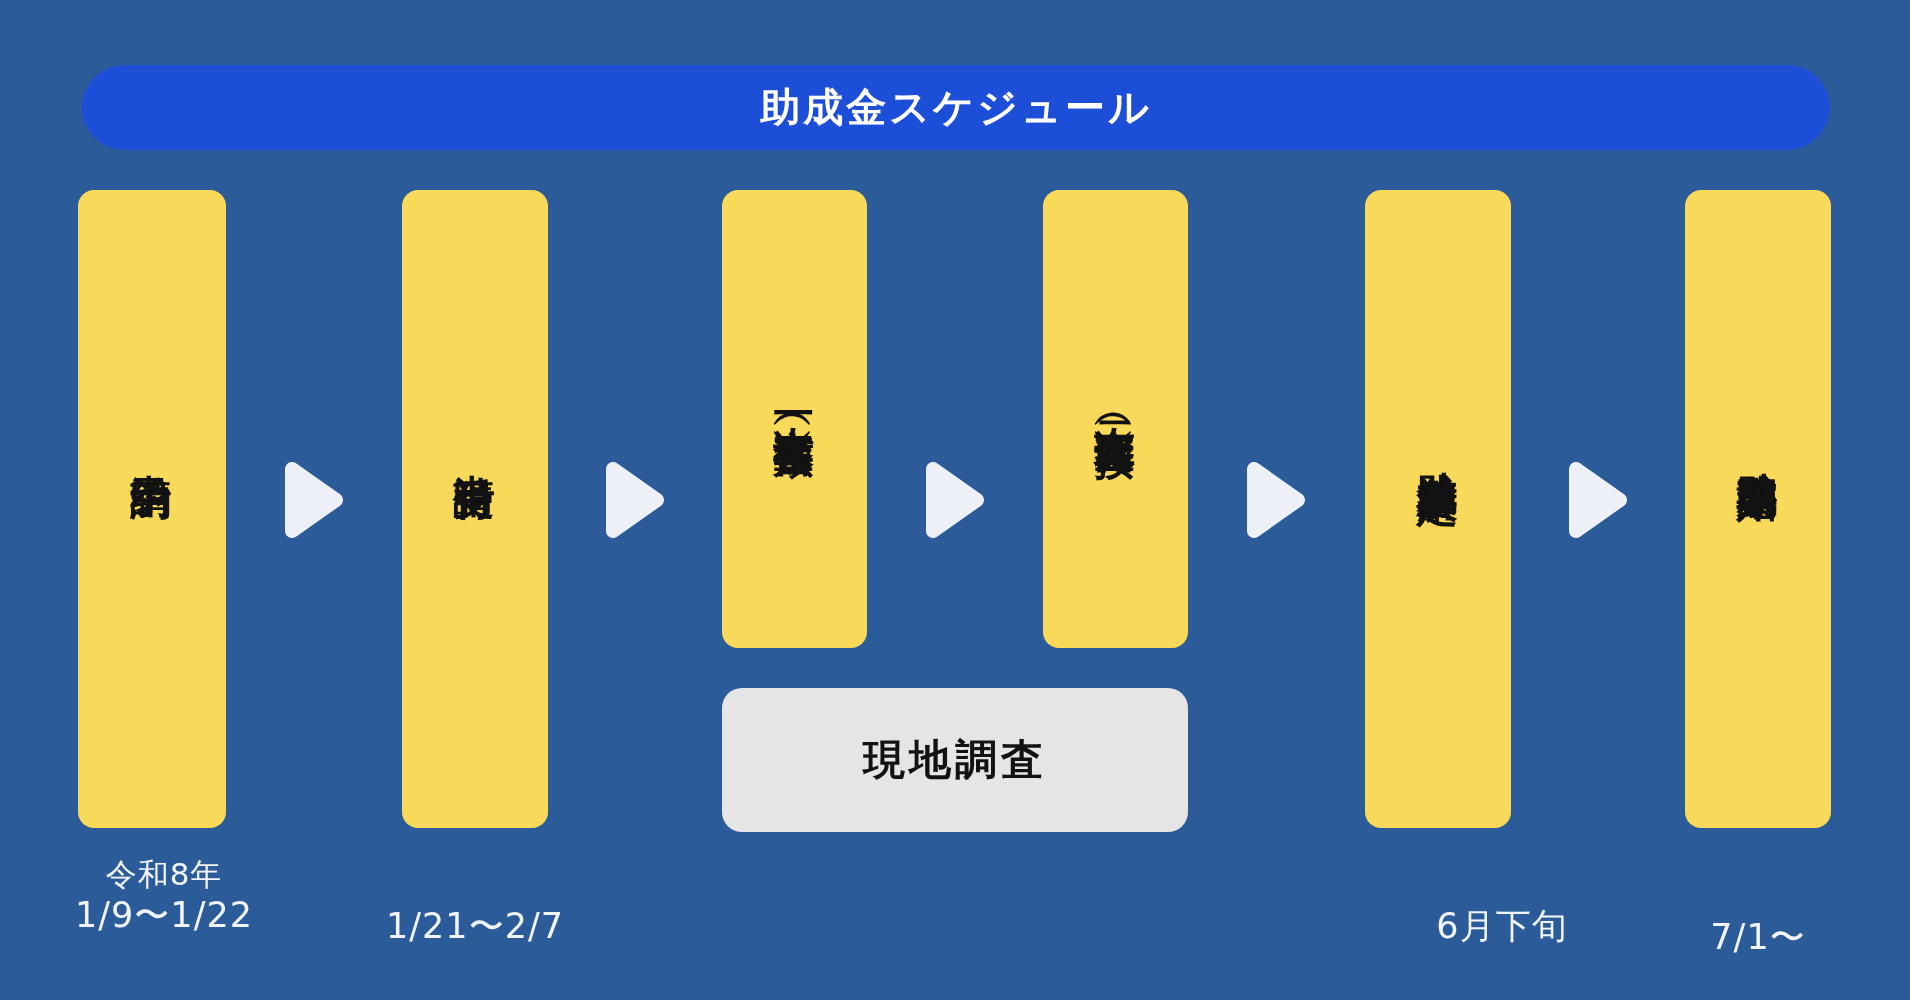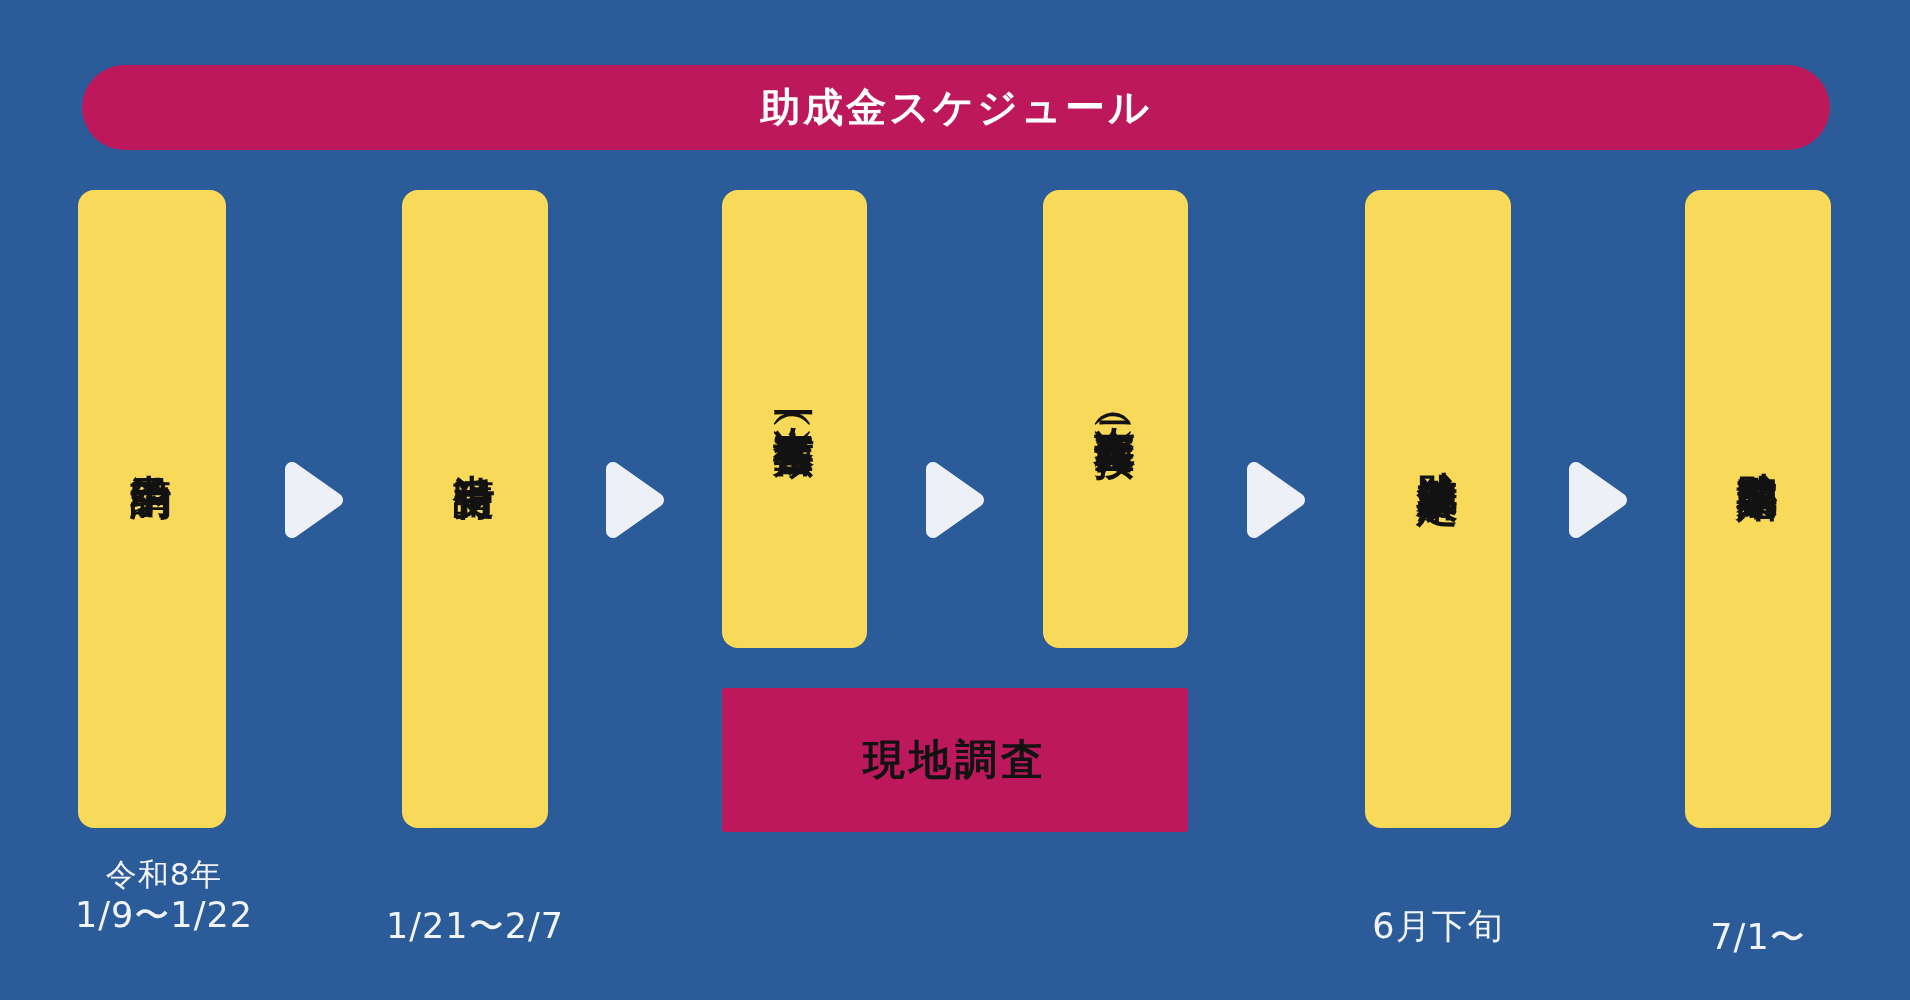--- a/index.html
+++ b/index.html
@@ -7,21 +7,21 @@
     width: 1910px; height: 1000px;
     background: #2b5b98;
     font-family: "DejaVu Sans", "Liberation Sans", sans-serif;
     overflow: hidden;
   }
   .stage { position: absolute; left: 0; top: 0; width: 1910px; height: 1000px; }
 
   
   .banner {
     position: absolute; left: 82px; top: 65px; width: 1748px; height: 85px;
-    background: #be185d; border-radius: 43px;
+    background: #1d4ed8; border-radius: 43px;
     display: flex; align-items: center; justify-content: center;
   }
   .banner-title {
     color: #ffffff; font-size: 40px; font-weight: 700; letter-spacing: 3px;
   }
 
   
   .box {
     position: absolute; background: #f9d95a; border-radius: 16px;
   }
@@ -37,21 +37,21 @@
   .col1 { left: 78px;   top: 190px; width: 148px; height: 638px; }
   .col2 { left: 402px;  top: 190px; width: 146px; height: 638px; }
   .col3 { left: 722px;  top: 190px; width: 145px; height: 458px; }
   .col4 { left: 1043px; top: 190px; width: 145px; height: 458px; }
   .col5 { left: 1365px; top: 190px; width: 146px; height: 638px; }
   .col6 { left: 1685px; top: 190px; width: 146px; height: 638px; }
 
   
   .survey-box {
     position: absolute; left: 722px; top: 688px; width: 466px; height: 144px;
-    background: #be185d; border-radius: 3px;
+    background: #e5e5e5; border-radius: 20px;
     display: flex; align-items: center; justify-content: center;
   }
   .survey-label { font-size: 42px; font-weight: 700; color: #121212; letter-spacing: 4px; }
 
   
   .arrow { position: absolute; top: 461px; width: 60px; height: 78px; }
   .arrow svg { display: block; width: 100%; height: 100%; }
   .arrow-1 { left: 284px; }
   .arrow-2 { left: 605px; }
   .arrow-3 { left: 925px; }
@@ -60,21 +60,21 @@
 
   
   .date {
     position: absolute; color: #f1f4fa; text-align: center;
     font-size: 35px; font-weight: 400; letter-spacing: 1px;
   }
   .date-group { top: 856px; left: 14px; width: 300px; line-height: 1.22; }
   .date-note { font-size: 31px; }
   .date-2 { top: 903px; left: 325px;  width: 300px; }
   .date-survey { top: 903px; left: 755px; width: 400px; }
-  .date-5 { top: 903px; left: 1288px; width: 300px; }
+  .date-5 { top: 903px; left: 1352px; width: 300px; }
   .date-6 { top: 914px; left: 1608px; width: 300px; }
 </style>
 </head>
 <body>
 
 <div class="stage">
 
   <div class="banner">
     <span class="banner-title">助成金スケジュール</span>
   </div>

